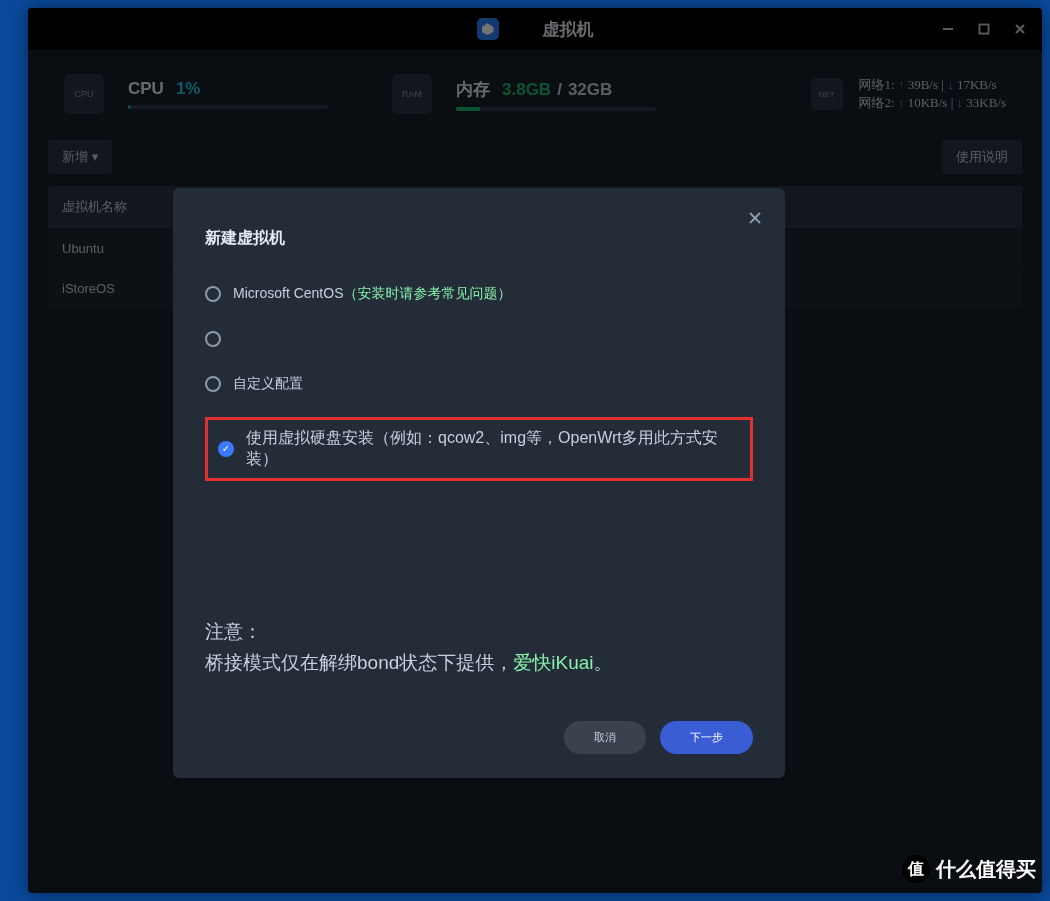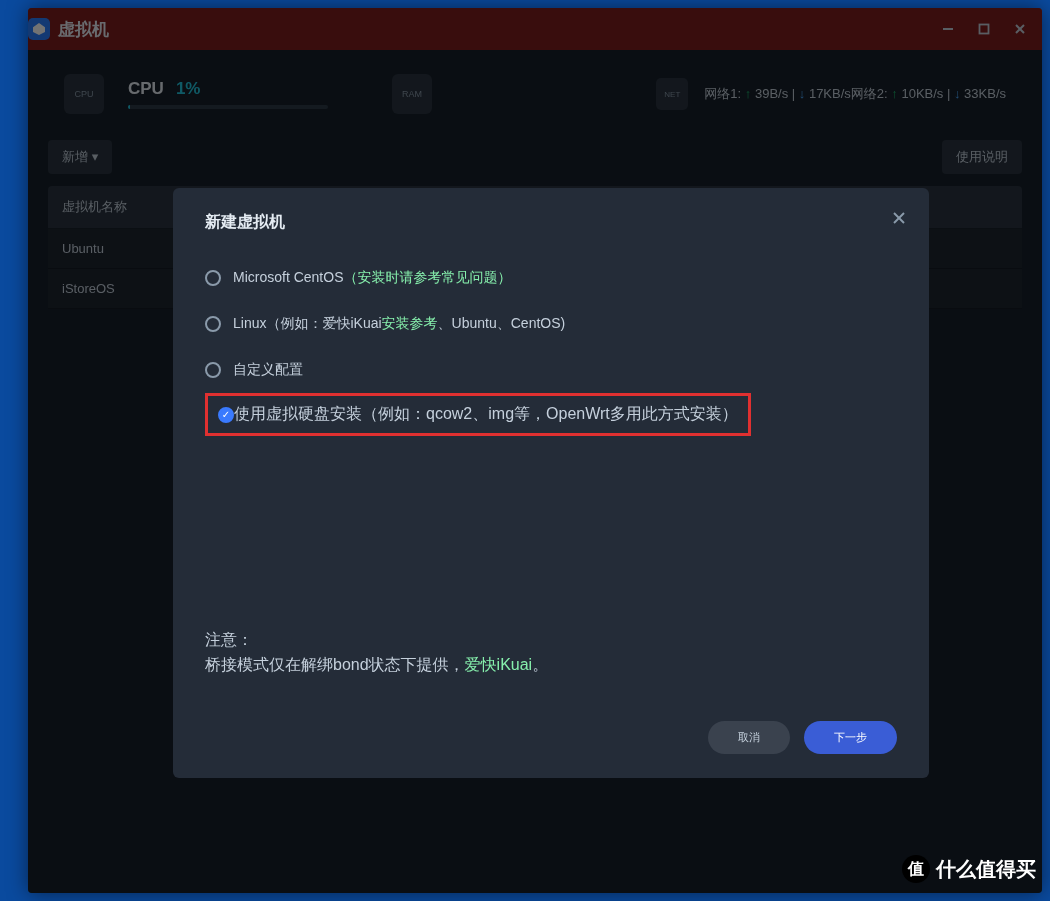--- a/index.html
+++ b/index.html
@@ -19,22 +19,24 @@
   bottom: 8px;
   background: #18202a;
   border-radius: 4px;
   overflow: hidden;
   box-shadow: 0 0 20px rgba(0,0,0,0.5);
 }
 .titlebar {
   height: 42px;
   display: flex;
   align-items: center;
+  justify-content: center;
   position: relative;
-  background: #7f1d1d;
+  background: #000000;
+  gap: 36px;
 }
 .title-icon {
   width: 22px;
   height: 22px;
   background: #2c7fff;
   border-radius: 5px;
   margin-right: 8px;
   display: flex;
   align-items: center;
   justify-content: center;
@@ -136,21 +138,23 @@
   background: #2a3441;
   border-radius: 5px;
   display: flex;
   align-items: center;
   justify-content: center;
   color: #8a9aaa;
   font-size: 8px;
 }
 .net-lines {
   display: flex;
+  flex-direction: column;
   gap: 0;
+  font-family: Liberation Serif, serif;
 }
 .net-line {
   color: #c5d0dc;
   font-size: 13px;
 }
 .up { color: #1abb6e; }
 .down { color: #4aa8ff; }
 .content {
   padding: 0 20px;
 }
@@ -186,25 +190,25 @@
 }
 .dim-overlay {
   position: absolute;
   inset: 0;
   background: rgba(0,0,0,0.55);
 }
 .modal {
   position: absolute;
   top: 180px;
   left: 145px;
-  width: 756px;
+  width: 612px;
   height: 590px;
   background: #242c38;
   border-radius: 6px;
-  padding: 24px 32px;
+  padding: 40px 32px;
   color: #c5d0dc;
 }
 .modal-title {
   color: #e5ecf3;
   font-size: 16px;
   font-weight: 600;
 }
 .modal-close {
   position: absolute;
   top: 22px;
@@ -246,26 +250,28 @@
   color: #fff;
   font-size: 10px;
   line-height: 1;
 }
 .link { color: #86efac; }
 .highlighted {
   border: 3px solid #e03030;
   padding: 8px 10px;
   display: inline-flex;
   align-items: center;
+  gap: 12px;
+  margin-top: 10px;
 }
 .modal-note {
   position: absolute;
   bottom: 100px;
   left: 32px;
-  font-size: 16px;
+  font-size: 19px;
   line-height: 1.6;
 }
 .modal-actions {
   position: absolute;
   bottom: 24px;
   right: 32px;
   display: flex;
   gap: 14px;
 }
 .mbtn {
@@ -336,20 +342,31 @@
       <div class="stat-row">
         <span class="stat-label">CPU</span>
         <span class="stat-val-cyan">1%</span>
       </div>
       <div class="bar">
           <div class="bar-fill bar-cyan" style="width:1%"></div>
         </div>
     </div>
 
     <div class="stat-icon" style="margin-left:40px">RAM</div>
+    <div class="stat-block">
+      <div class="stat-row">
+        <span class="stat-label">内存</span>
+        <span class="stat-val-green">3.8GB</span>
+        <span class="stat-val-grey" style="margin:0 -6px">/</span>
+        <span class="stat-val-grey">32GB</span>
+      </div>
+      <div class="bar">
+          <div class="bar-fill bar-green" style="width:12%"></div>
+        </div>
+    </div>
 
     <div class="net-block">
       <div class="net-icon">NET</div>
       <div class="net-lines">
         <div class="net-line">
           <span>网络1:</span>
           <span class="up">↑</span> <span>39B/s</span> |
           <span class="down">↓</span> <span>17KB/s</span>
         </div>
         <div class="net-line">
@@ -383,21 +400,20 @@
     </div>
     <div class="modal-options">
 
       <div class="radio-row">
         <div class="radio"></div>
         <span><span>Microsoft CentOS</span><span class="link">（安装时请参考常见问题）</span></span>
       </div>
 
       <div class="radio-row">
         <div class="radio"></div>
-        <span><span>Linux（例如：爱快iKuai</span><span class="link">安装参考</span><span>、Ubuntu、CentOS)</span></span>
       </div>
 
       <div class="radio-row">
         <div class="radio"></div>
         <span>自定义配置</span>
       </div>
 
       <div class="highlighted">
         <div class="radio checked"></div>
         <span>使用虚拟硬盘安装（例如：qcow2、img等，OpenWrt多用此方式安装）</span>

